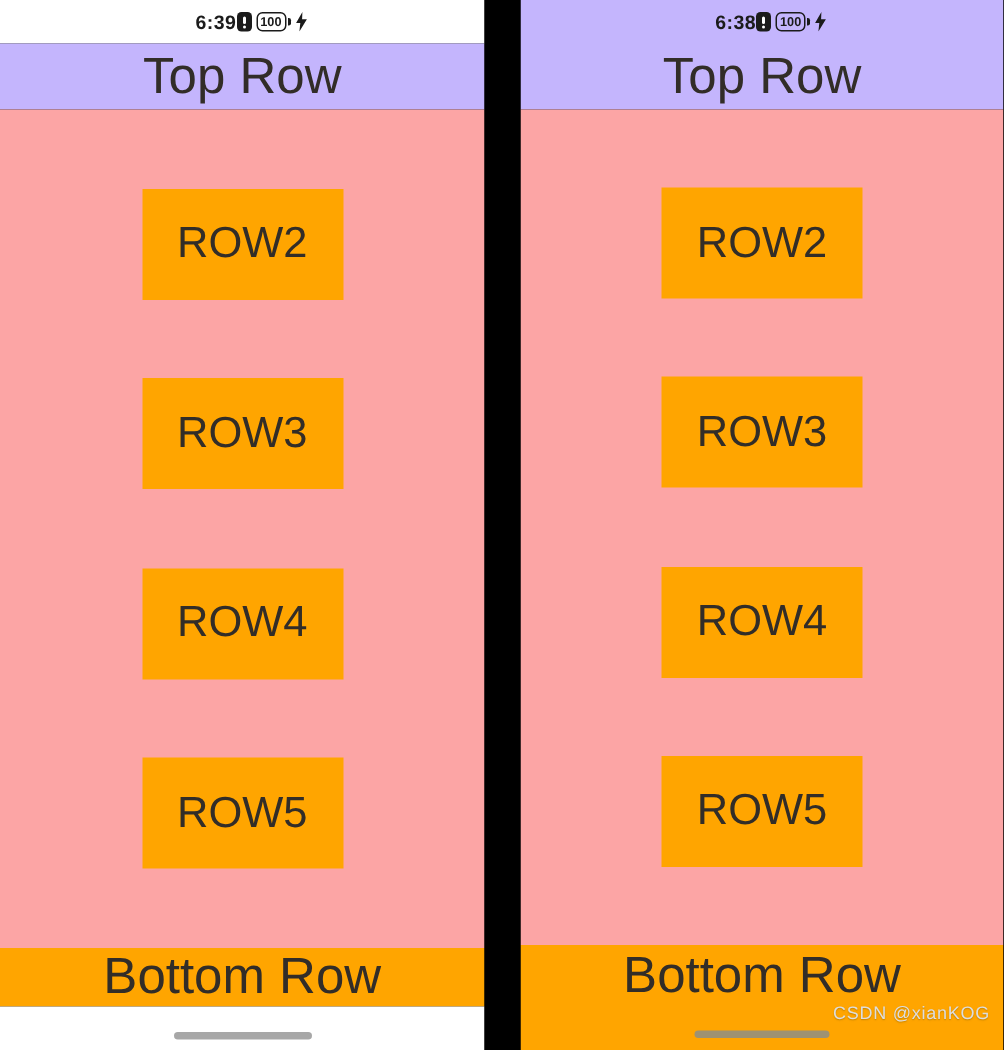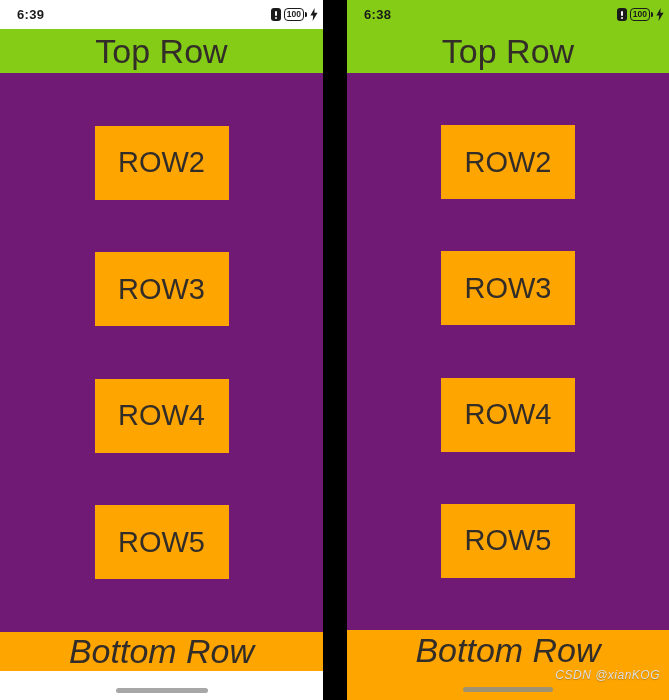--- a/index.html
+++ b/index.html
@@ -4,49 +4,49 @@
 <style>
   * { margin:0; padding:0; box-sizing:border-box; }
   html,body { width:669px; height:700px; overflow:hidden; }
   body { background:#000; position:relative; font-family:"Liberation Sans", sans-serif; }
 
   .screen { position:absolute; top:0; height:700px; display:flex; flex-direction:column; overflow:hidden; }
   #screen-left  { left:0;   width:323px; }
   #screen-right { left:347px; width:322px; }
 
   
-  .status-bar { height:29px; display:flex; align-items:center; justify-content:space-between;
+  .status-bar { height:29px; display:flex; align-items:center; justify-content:center;
                 padding:0 5px 0 17px; flex:none; }
   .status-bar.on-white { background:#ffffff; }
   .time { font-size:13px; font-weight:700; color:#1b1b1b; letter-spacing:.3px; }
   .status-icons { display:flex; align-items:center; gap:3px; }
   .alert-icon { position:relative; width:10px; height:13px; background:#1b1b1b; border-radius:3px; }
   .alert-icon::before { content:""; position:absolute; left:4px; top:2.5px; width:2px; height:5px; background:#fff; border-radius:1px; }
   .alert-icon::after  { content:""; position:absolute; left:4px; bottom:2.5px; width:2px; height:2px; background:#fff; border-radius:1px; }
   .battery-pill { position:relative; height:13px; border:1.5px solid #1b1b1b; border-radius:4px;
                   display:flex; align-items:center; padding:2px 2px; margin-right:3px; }
   .battery-pill .pct { font-size:8.5px; font-weight:700; color:#1b1b1b; line-height:1; }
   .battery-pill::after { content:""; position:absolute; right:-4px; top:3px; width:2px; height:5px;
                          background:#1b1b1b; border-radius:0 1.5px 1.5px 0; }
   .bolt-icon { display:flex; }
 
   
-  .top-bar { background:#84cc16; display:flex; align-items:center; justify-content:center; flex:none; }
+  .top-bar { background:#c4b5fd; display:flex; align-items:center; justify-content:center; flex:none; }
   #screen-left .top-bar { height:44px; }
   #screen-right .top-bar { height:73px; flex-direction:column; justify-content:flex-start; align-items:stretch; }
   #screen-right .top-bar .title-wrap { flex:1; display:flex; align-items:center; justify-content:center; }
   .bar-title { font-size:34px; color:#322d28; }
 
-  .content { flex:1; background:#701a75; display:flex; flex-direction:column;
+  .content { flex:1; background:#fca5a5; display:flex; flex-direction:column;
              align-items:center; justify-content:space-evenly; }
   .row-button { width:134px; height:74px; background:#ffa500; border:none; cursor:pointer;
                 display:flex; align-items:center; justify-content:center;
                 font-family:"Liberation Sans", sans-serif; font-size:29px; color:#322d28; }
 
-  .bottom-bar { background:#ffa500; flex:none; display:flex; align-items:center; justify-content:center;font-style:italic; }
+  .bottom-bar { background:#ffa500; flex:none; display:flex; align-items:center; justify-content:center; }
   #screen-left .bottom-bar { height:39px; }
   #screen-right .bottom-bar { height:70px; position:relative; align-items:flex-start; }
   #screen-right .bottom-bar .bar-title { line-height:41px; }
 
   
   .nav-bar { height:29px; background:#ffffff; position:relative; flex:none; }
   .gesture-pill { position:absolute; left:50%; transform:translateX(-50%);
                   width:92px; height:4.5px; border-radius:3px; }
   .nav-bar .gesture-pill { top:17px; background:#a7a7a7; }
   #screen-right .gesture-pill { top:57px; width:90px; background:#9e9272; }

